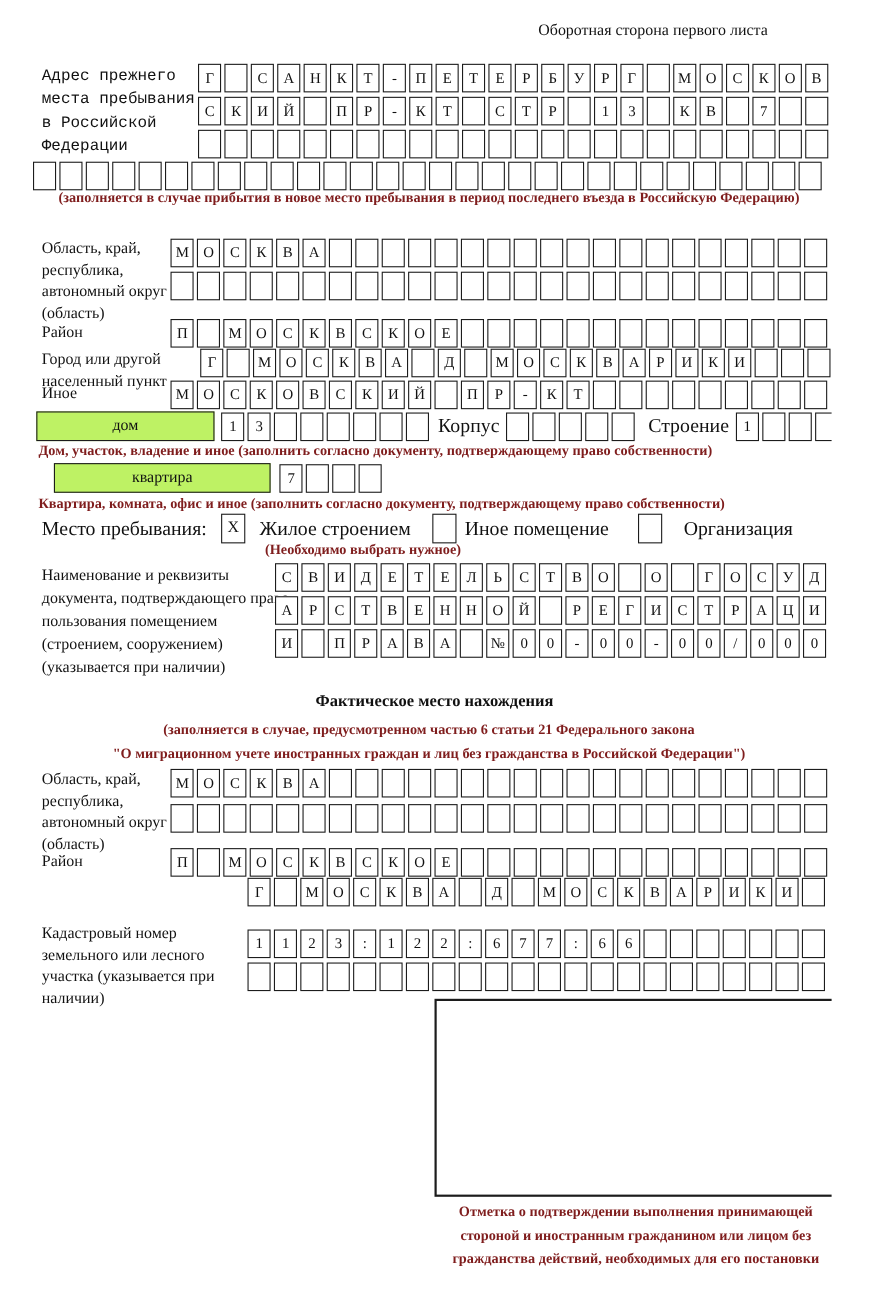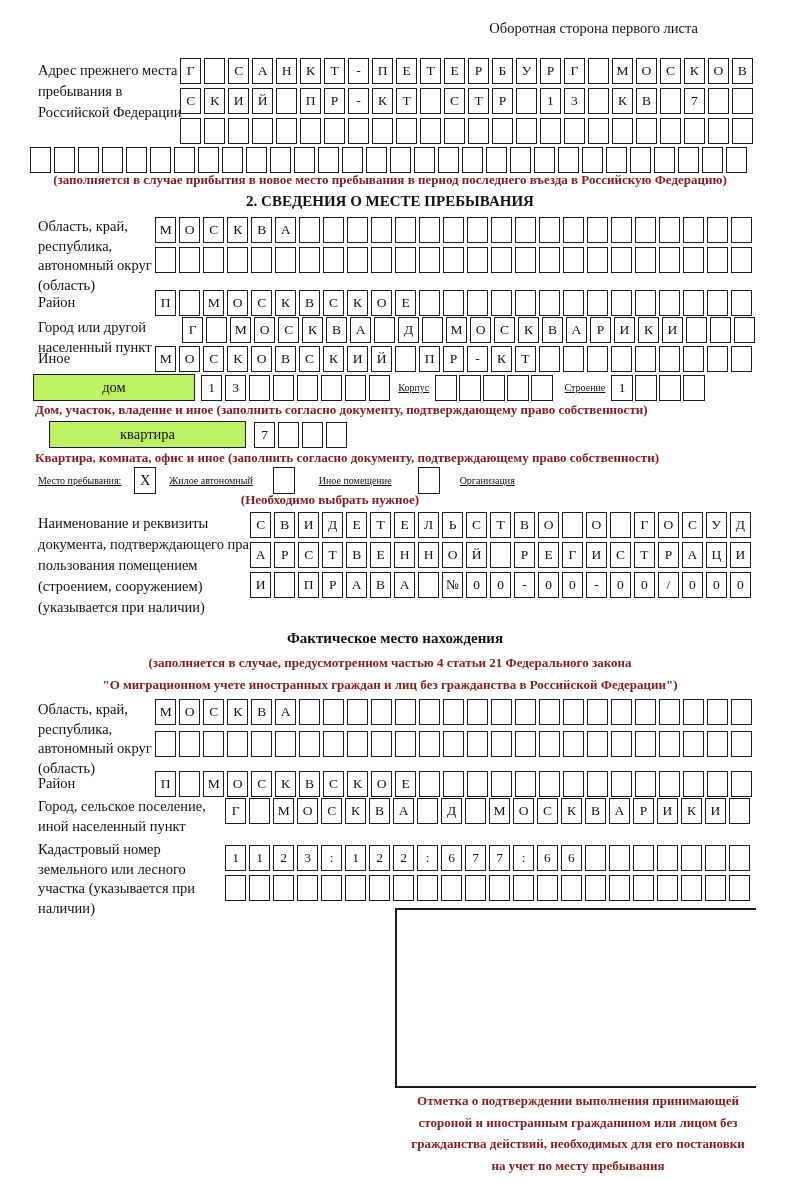--- a/index.html
+++ b/index.html
@@ -21,31 +21,31 @@
     box-sizing:border-box;height:27px;border:1.6px solid #1c1c1c;flex:none;
     display:flex;align-items:center;justify-content:center;font-size:14.5px;background:#bef264;
   }
   .chk{
     box-sizing:border-box;width:22px;height:27px;border:1.6px solid #1c1c1c;flex:none;
     display:flex;align-items:center;justify-content:center;font-size:14.5px;background:#fff;
   }
   .note{position:absolute;font-size:13px;color:#7f1d1d;font-weight:bold;}
   .center{text-align:center;}
   .bold{font-weight:bold;}
-  .inline-lab{font-size:10px;white-space:nowrap;text-decoration:underline;}
+  .inline-lab{font-size:18px;white-space:nowrap;}
   .hflex{position:absolute;display:flex;align-items:center;}
 </style>
 </head>
 <body>
 
 <div id="form-page">
 
   <div class="abs" style="top:20px;right:58px;font-size:14.5px;">Оборотная сторона первого листа</div>
 
-  <div class="flabel" style="left:38px;top:60px;width:145px;">Адрес прежнего места пребывания в Российской Федерации</div>
+  <div class="flabel" style="left:38px;top:60px;width:145px;font-family:Liberation Mono, monospace;">Адрес прежнего места пребывания в Российской Федерации</div>
   <div class="boxrow" style="left:180px;top:58px;">
       <div class="cell">Г</div>
       <div class="cell"></div>
       <div class="cell">С</div>
       <div class="cell">А</div>
       <div class="cell">Н</div>
       <div class="cell">К</div>
       <div class="cell">Т</div>
       <div class="cell">-</div>
       <div class="cell">П</div>
@@ -144,21 +144,20 @@
       <div class="cell"></div>
       <div class="cell"></div>
       <div class="cell"></div>
       <div class="cell"></div>
       <div class="cell"></div>
       <div class="cell"></div>
       <div class="cell"></div>
     </div>
   <div class="note center" style="left:0;top:172px;width:780px;">(заполняется в случае прибытия в новое место пребывания в период последнего въезда в Российскую Федерацию)</div>
 
-  <div class="abs center bold" style="left:0;top:193px;width:780px;font-size:15px;">2. СВЕДЕНИЯ О МЕСТЕ ПРЕБЫВАНИЯ</div>
 
   <div class="flabel" style="left:38px;top:217px;width:120px;line-height:19.5px;">Область, край, республика, автономный округ (область)</div>
   <div class="boxrow" style="left:155px;top:217px;">
       <div class="cell">М</div>
       <div class="cell">О</div>
       <div class="cell">С</div>
       <div class="cell">К</div>
       <div class="cell">В</div>
       <div class="cell">А</div>
       <div class="cell"></div>
@@ -332,23 +331,23 @@
         <div class="cell"></div>
         <div class="cell"></div>
         <div class="cell"></div>
       </div>
   </div>
   <div class="note" style="left:35px;top:450px;">Квартира, комната, офис и иное (заполнить согласно документу, подтверждающему право собственности)</div>
 
   <div class="hflex" style="left:38px;top:467px;">
     <span class="inline-lab">Место пребывания:</span>
     <div class="chk" style="margin-left:13px;">X</div>
-    <span class="inline-lab" style="margin-left:13px;">Жилое автономный</span>
+    <span class="inline-lab" style="margin-left:13px;">Жилое строением</span>
     <div class="chk" style="margin-left:20px;"></div>
-    <span class="inline-lab" style="margin-left:24px;">Иное помещение</span>
+    <span class="inline-lab" style="margin-left:7px;">Иное помещение</span>
     <div class="chk" style="margin-left:26px;"></div>
     <span class="inline-lab" style="margin-left:20px;">Организация</span>
   </div>
   <div class="note center" style="left:0;top:492px;width:660px;">(Необходимо выбрать нужное)</div>
 
   <div class="flabel" style="left:38px;top:513px;width:235px;">Наименование и реквизиты документа, подтверждающего право пользования помещением (строением, сооружением) (указывается при наличии)</div>
   <div class="boxrow" style="left:250px;top:512px;">
       <div class="cell">С</div>
       <div class="cell">В</div>
       <div class="cell">И</div>
@@ -412,21 +411,21 @@
       <div class="cell">-</div>
       <div class="cell">0</div>
       <div class="cell">0</div>
       <div class="cell">/</div>
       <div class="cell">0</div>
       <div class="cell">0</div>
       <div class="cell">0</div>
     </div>
 
   <div class="abs center bold" style="left:0;top:630px;width:790px;font-size:15px;">Фактическое место нахождения</div>
-  <div class="note center" style="left:0;top:655px;width:780px;">(заполняется в случае, предусмотренном частью 4 статьи 21 Федерального закона</div>
+  <div class="note center" style="left:0;top:655px;width:780px;">(заполняется в случае, предусмотренном частью 6 статьи 21 Федерального закона</div>
   <div class="note center" style="left:0;top:677px;width:780px;">"О миграционном учете иностранных граждан и лиц без гражданства в Российской Федерации")</div>
 
   <div class="flabel" style="left:38px;top:700px;width:150px;line-height:19.5px;">Область, край, республика, автономный округ (область)</div>
   <div class="boxrow" style="left:155px;top:699px;">
       <div class="cell">М</div>
       <div class="cell">О</div>
       <div class="cell">С</div>
       <div class="cell">К</div>
       <div class="cell">В</div>
       <div class="cell">А</div>
@@ -500,21 +499,20 @@
       <div class="cell"></div>
       <div class="cell"></div>
       <div class="cell"></div>
       <div class="cell"></div>
       <div class="cell"></div>
       <div class="cell"></div>
       <div class="cell"></div>
       <div class="cell"></div>
     </div>
 
-  <div class="flabel" style="left:38px;top:796px;width:175px;line-height:20px;">Город, сельское поселение, иной населенный пункт</div>
   <div class="boxrow" style="left:225px;top:798px;">
       <div class="cell">Г</div>
       <div class="cell"></div>
       <div class="cell">М</div>
       <div class="cell">О</div>
       <div class="cell">С</div>
       <div class="cell">К</div>
       <div class="cell">В</div>
       <div class="cell">А</div>
       <div class="cell"></div>
@@ -581,16 +579,15 @@
       <div class="cell"></div>
       <div class="cell"></div>
       <div class="cell"></div>
     </div>
 
   <div class="abs" style="left:395px;top:908px;width:365px;height:176px;border:2px solid #1c1c1c;background:#fff;"></div>
   <div class="note center" style="left:388px;top:1090px;width:380px;line-height:21.5px;">
     <div>Отметка о подтверждении выполнения принимающей</div>
     <div>стороной и иностранным гражданином или лицом без</div>
     <div>гражданства действий, необходимых для его постановки</div>
-    <div>на учет по месту пребывания</div>
   </div>
 
 </div>
 
 </body></html>

